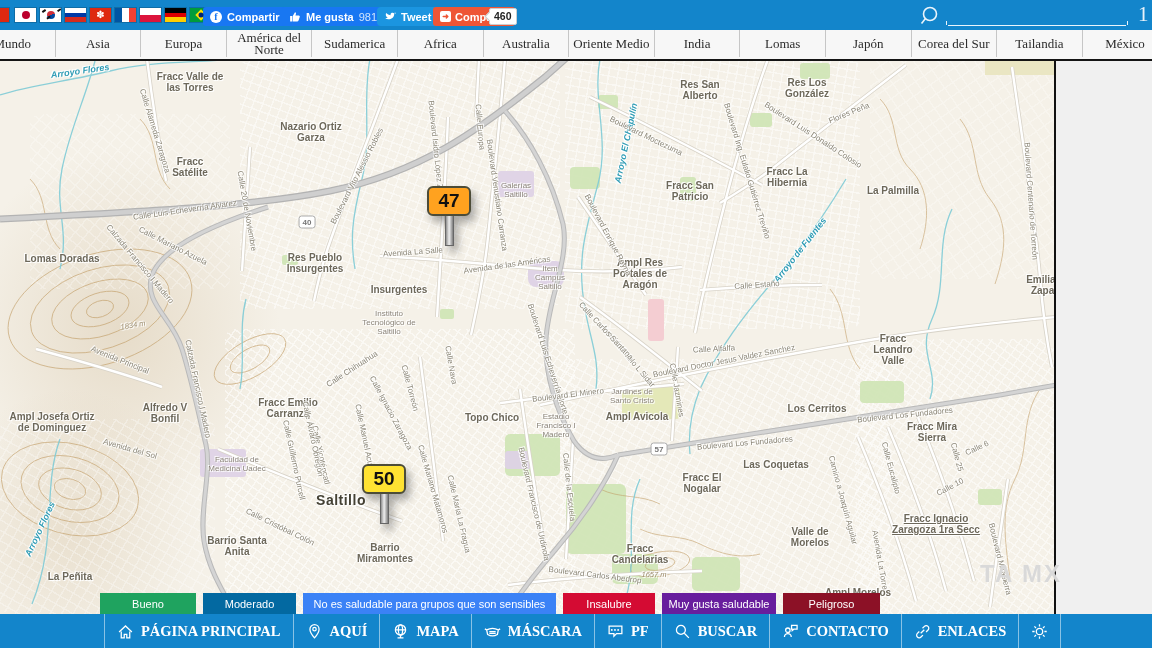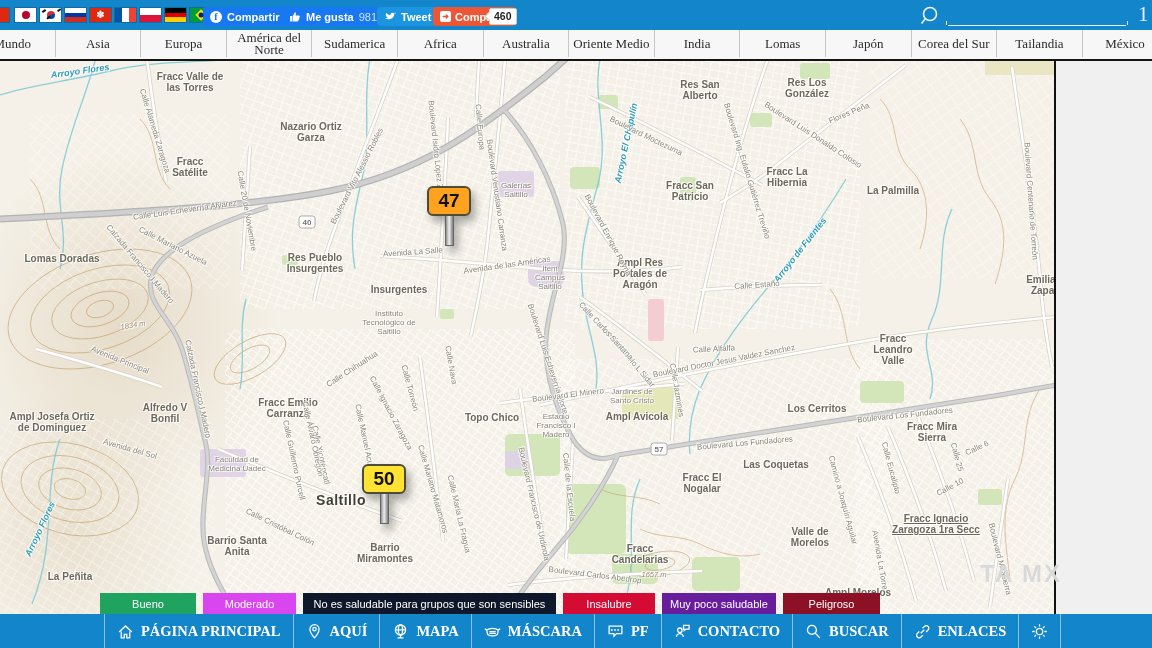--- a/index.html
+++ b/index.html
@@ -470,24 +470,24 @@
         <div class="sign" style="background: rgb(255, 162, 31);">47</div>
         <div class="post"></div>
       </div>
       <div class="marker" style="left: 362px; top: 405px;">
         <div class="sign" style="background: rgb(255, 226, 50);">50</div>
         <div class="post"></div>
       </div>
     </div>
   <div class="legend" id="legend">
       <div class="li" style="background: rgb(31, 163, 95);">Bueno</div>
-      <div class="li" style="background: #d946ef;">Moderado</div>
-      <div class="li" style="background: #0f172a;">No es saludable para grupos que son sensibles</div>
+      <div class="li" style="background: #0369a1;">Moderado</div>
+      <div class="li" style="background: #3b82f6;">No es saludable para grupos que son sensibles</div>
       <div class="li" style="background: rgb(212, 11, 51);">Insalubre</div>
-      <div class="li" style="background: rgb(104, 29, 157);">Muy poco saludable</div>
+      <div class="li" style="background: rgb(104, 29, 157);">Muy gusta saludable</div>
       <div class="li" style="background: rgb(140, 17, 38);">Peligroso</div>
     </div>
 </div>
 <div class="map-border"></div>
 <div class="gutter"></div>
 <div class="watermark">TA MX</div>
 
 <div class="toolbar" id="toolbar">
     <div class="tb-spacer"></div>
     <div class="tb-item">
@@ -521,35 +521,35 @@
     </div>
     <div class="tb-item">
       <svg width="17" height="17" viewBox="0 0 16 16" fill="none" stroke="#fff" stroke-width="1.2">
         <path d="M2 3h12v7H9l-2.5 2.5V10H2z"></path>
         <path d="M4.5 6.5h.01M7.5 6.5h.01M10.5 6.5h.01" stroke-linecap="round" stroke-width="1.8"></path>
       </svg>
       <span>PF</span>
     </div>
     <div class="tb-item">
       <svg width="17" height="17" viewBox="0 0 16 16" fill="none" stroke="#fff" stroke-width="1.2">
+        <circle cx="6.5" cy="6.5" r="4.2"></circle>
+        <path d="M9.7 9.7L14 14"></path>
+      </svg>
+      <span>BUSCAR</span>
+    </div>
+    <div class="tb-item">
+      <svg width="17" height="17" viewBox="0 0 16 16" fill="none" stroke="#fff" stroke-width="1.2">
         <circle cx="5.5" cy="6.8" r="2.1"></circle>
         <path d="M2.3 13.2c0-2 1.6-3.3 3.2-3.3s3.2 1.3 3.2 3.3"></path>
         <path d="M9 2.2h5.2v3.6h-3.1L9.6 7.2V5.8H9z"></path>
       </svg>
       <span>CONTACTO</span>
     </div>
     <div class="tb-item">
       <svg width="17" height="17" viewBox="0 0 16 16" fill="none" stroke="#fff" stroke-width="1.2">
-        <circle cx="6.5" cy="6.5" r="4.2"></circle>
-        <path d="M9.7 9.7L14 14"></path>
-      </svg>
-      <span>BUSCAR</span>
-    </div>
-    <div class="tb-item">
-      <svg width="17" height="17" viewBox="0 0 16 16" fill="none" stroke="#fff" stroke-width="1.2">
         <path d="M6.3 9.7l3.4-3.4"></path>
         <path d="M5 8L3.2 9.8a2.4 2.4 0 0 0 3.4 3.4L8.4 11.4"></path>
         <path d="M8 5l1.8-1.8a2.4 2.4 0 0 1 3.4 3.4L11.4 8.4"></path>
       </svg>
       <span>ENLACES</span>
     </div>
     <div class="tb-item">
       <svg width="17" height="17" viewBox="0 0 16 16" fill="none" stroke="#fff" stroke-width="1.2" style="margin: 0px;">
         <circle cx="8" cy="8" r="3"></circle>
         <path d="M8 1.2v2.2M8 12.6v2.2M1.2 8h2.2M12.6 8h2.2M3.2 3.2l1.5 1.5M11.3 11.3l1.5 1.5M12.8 3.2l-1.5 1.5M4.7 11.3l-1.5 1.5"></path>

